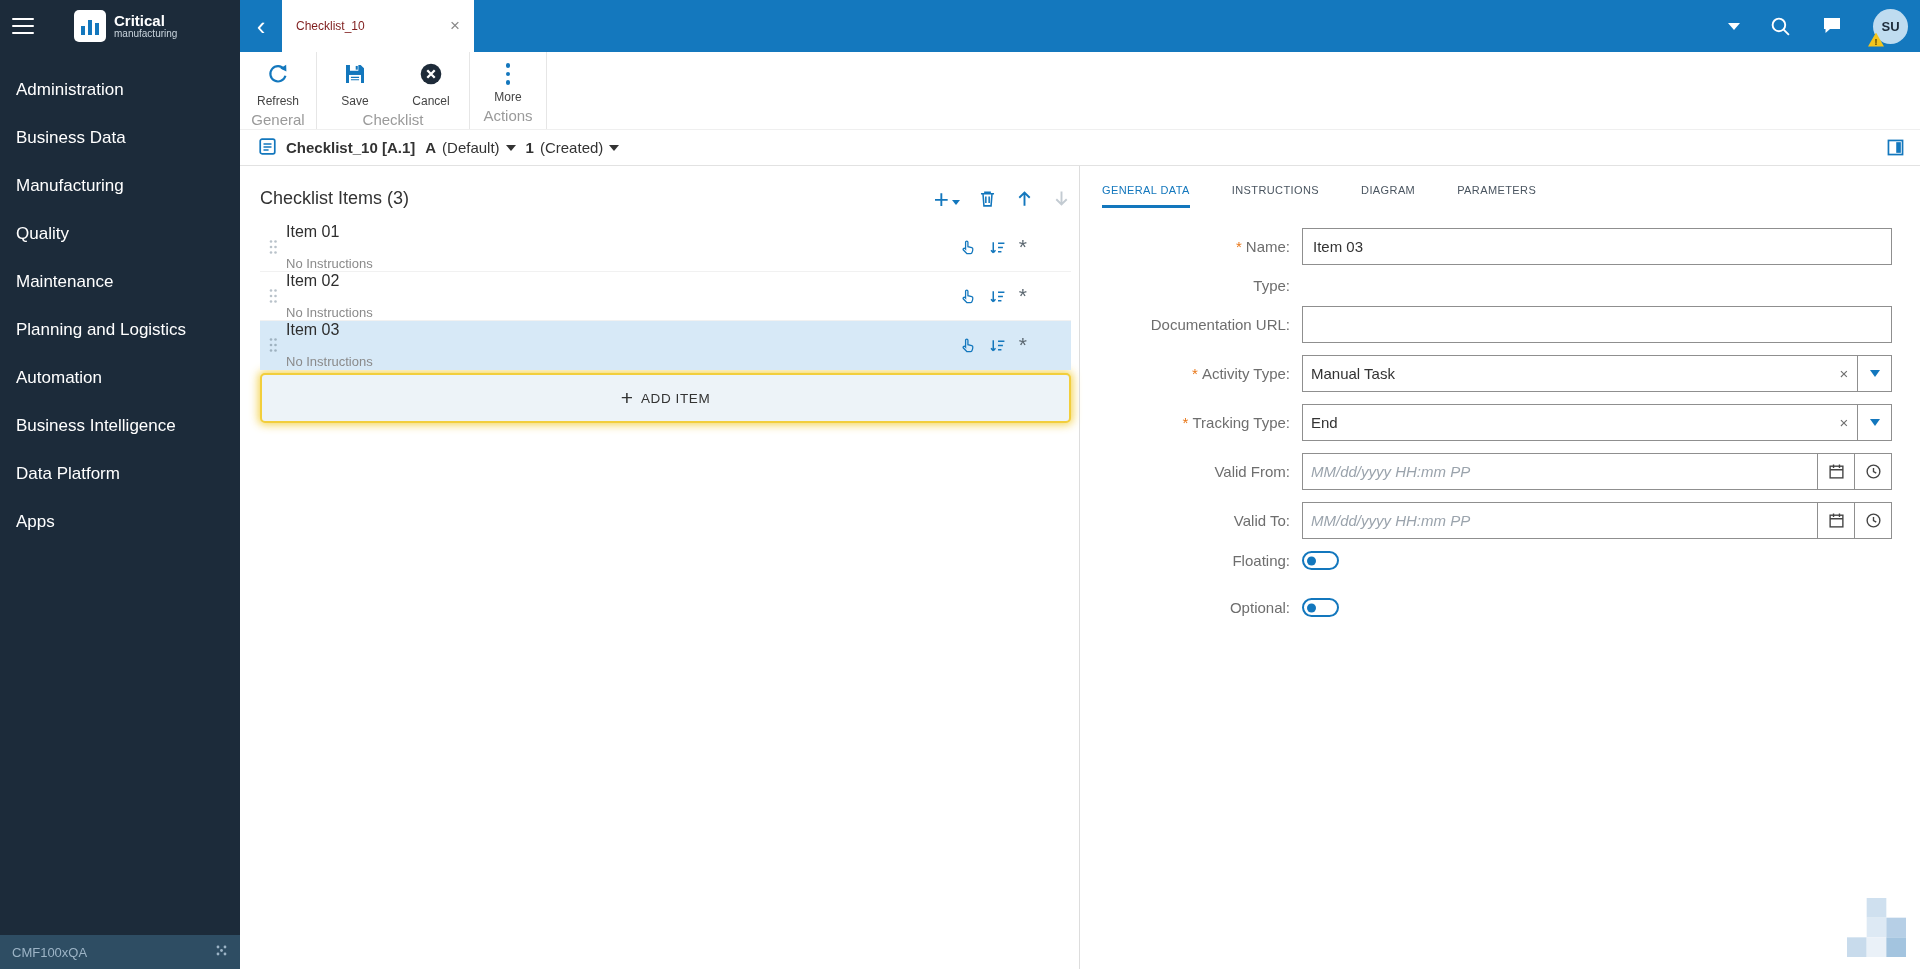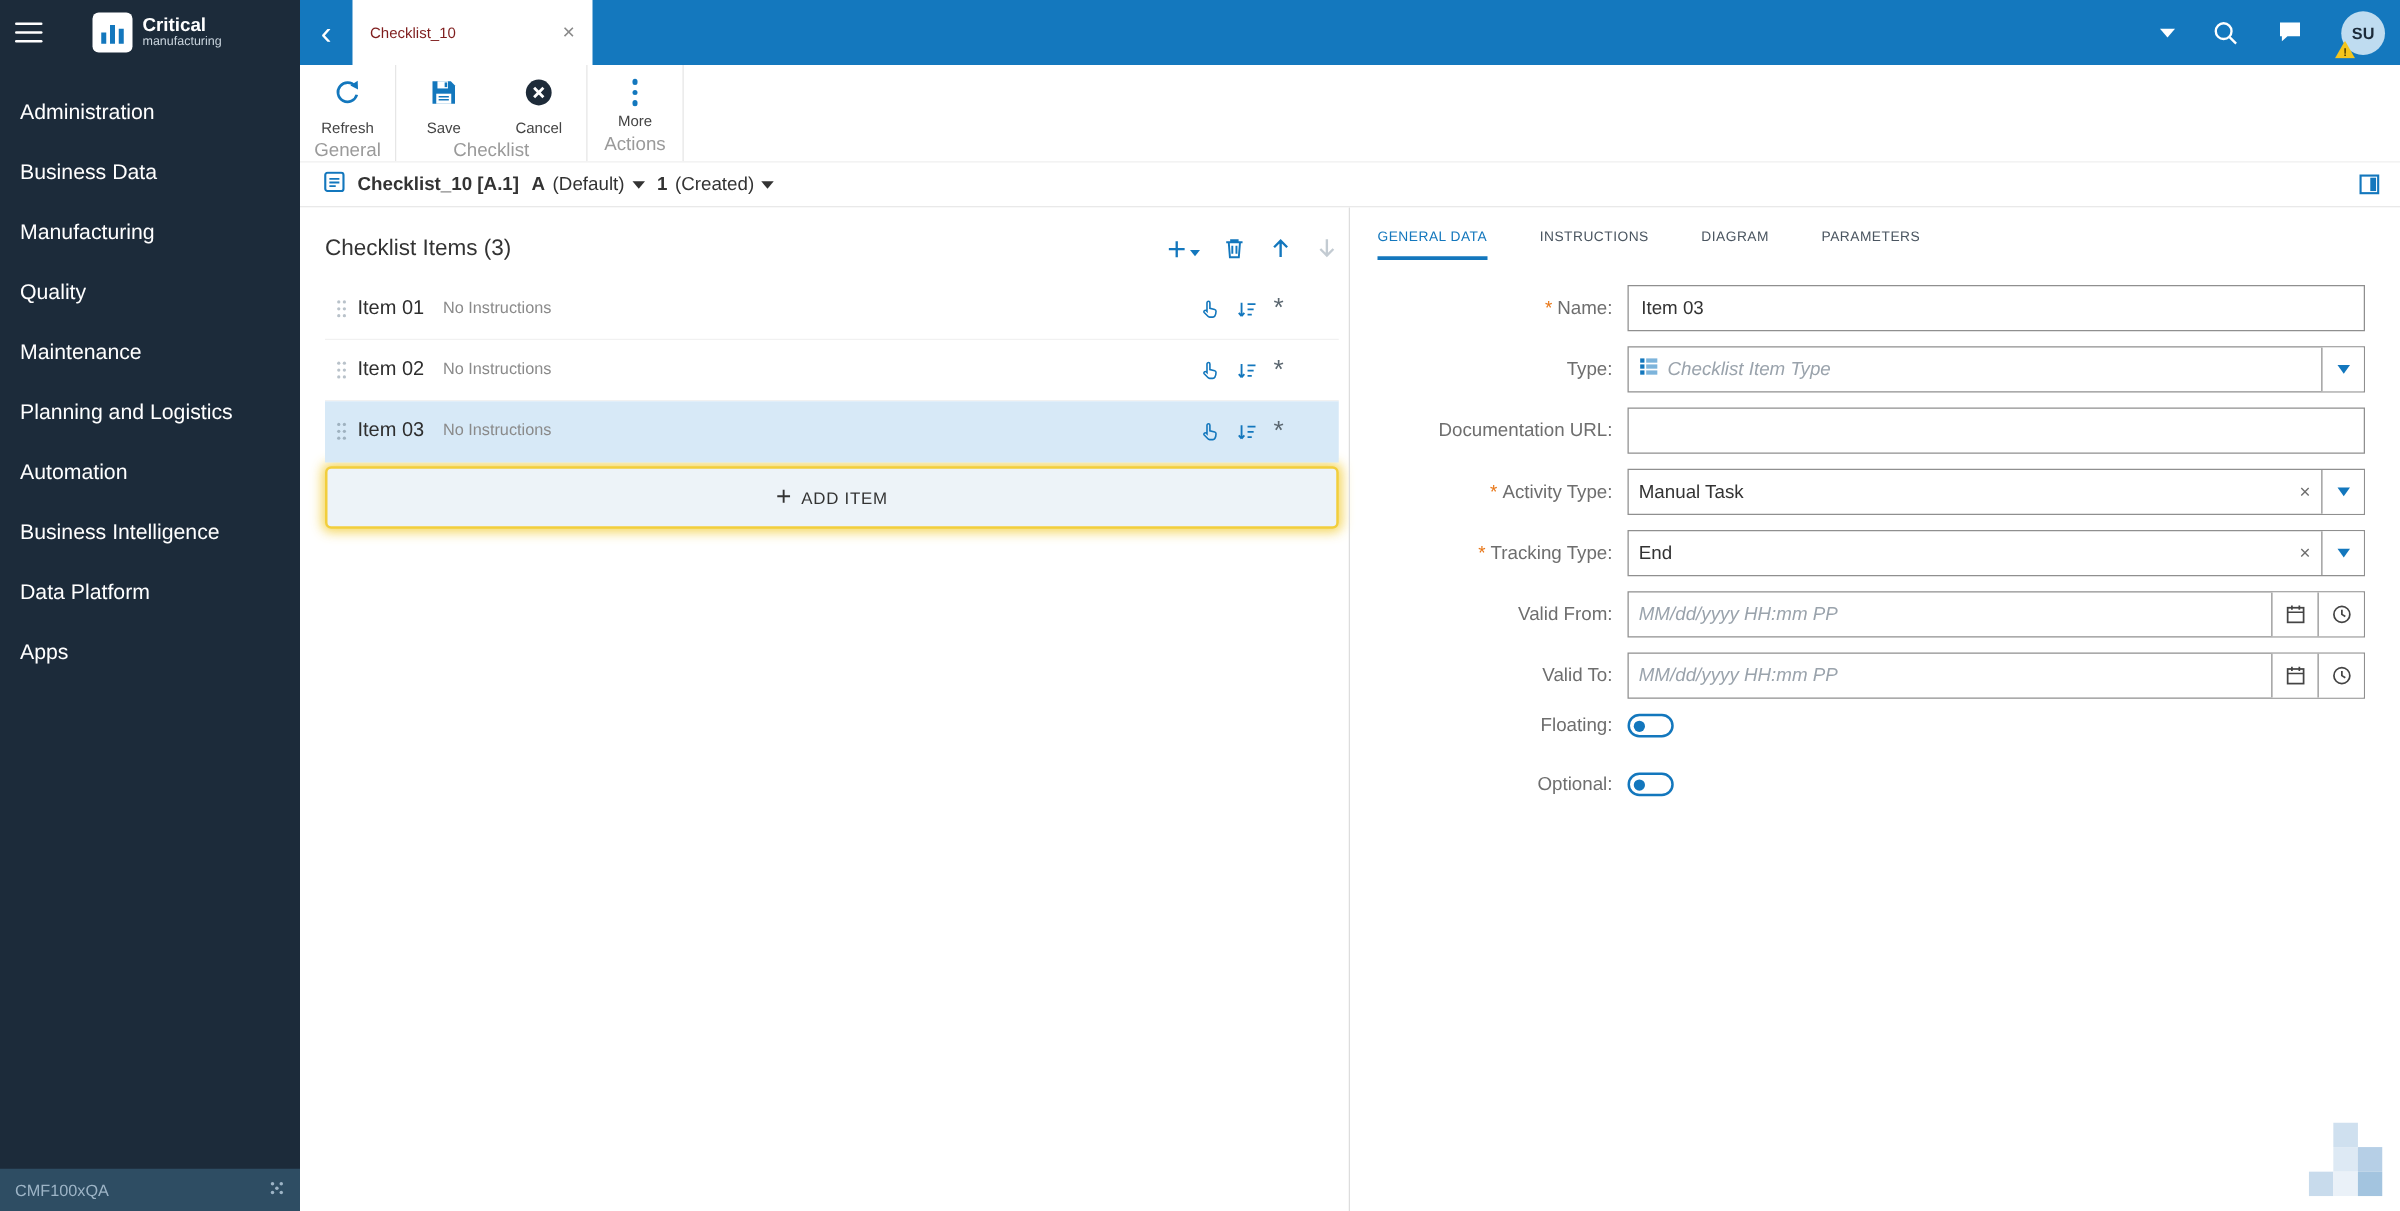--- a/index.html
+++ b/index.html
@@ -58,21 +58,21 @@
   .list-header { display:flex; align-items:center; margin-bottom:14px; }
   .list-title { font-size:18px; color:#333; }
   .list-actions { margin-left:auto; display:flex; align-items:center; gap:18px; }
   .la-btn { display:flex; align-items:center; cursor:pointer; }
   .plus-glyph { color:#1377BD; font-size:26px; font-weight:300; line-height:20px; }
   .caret-blue { width:0; height:0; border-left:4px solid transparent; border-right:4px solid transparent; border-top:5px solid #1377BD; margin-left:3px; margin-top:8px; }
 
   .item-row { position:relative; height:49px; display:flex; align-items:center; padding-left:26px; border-bottom:1px solid #F1F1F1; cursor:pointer; }
   .item-row.selected { background:#D7E9F7; border-bottom-color:transparent; }
   .drag-handle { position:absolute; left:8px; top:50%; transform:translateY(-50%); display:flex; }
-  .item-texts { display:flex; flex-direction:row; gap:15px; }
+  .item-texts { display:flex; flex-direction:column; gap:15px; }
   .item-title { font-size:16px; color:#2E2E2E; }
   .item-sub { font-size:13px; color:#8A8A8A; }
   .item-icons { margin-left:auto; display:flex; align-items:center; gap:13px; padding-right:44px; }
   .item-icons .ic { display:flex; cursor:pointer; }
   .asterisk-glyph { font-size:21px; color:#5B6770; line-height:12px; cursor:pointer; }
 
   .add-item { margin-top:3px; height:50px; background:#EDF3F8; border:2px solid #F2CE3C; border-radius:5px; box-shadow:0 0 9px 2px rgba(242,206,60,.85); display:flex; align-items:center; justify-content:center; gap:8px; cursor:pointer; color:#333; }
   .add-item .plus { font-size:21px; font-weight:300; }
   .add-item .lbl { font-size:13.5px; letter-spacing:.6px; }
 
@@ -398,40 +398,20 @@
         <div class="form-label">
           <span class="req">*</span><span>Name:</span>
         </div>
         <div class="field">
           <input class="text-input" value="Item 03" style="">
         </div>
       </div>
 
       <div class="form-row">
         <div class="form-label"><span>Type:</span></div>
-        <div class="field">
-          <div class="combo">
-            <div class="combo-main">
-              <span>
-                <svg width="16" height="16" viewBox="0 0 14 14" fill="#1377BD">
-                    <rect x="1" y="1.5" width="3" height="3"></rect>
-                    <rect x="5.2" y="1.5" width="7.8" height="3" opacity=".55"></rect>
-                    <rect x="1" y="5.7" width="3" height="3"></rect>
-                    <rect x="5.2" y="5.7" width="7.8" height="3" opacity=".55"></rect>
-                    <rect x="1" y="9.9" width="3" height="3"></rect>
-                    <rect x="5.2" y="9.9" width="7.8" height="3" opacity=".55"></rect>
-                  </svg>
-              </span>
-              <input class="combo-input" placeholder="Checklist Item Type" style="">
-            </div>
-            <div class="combo-btn">
-                <span class="caret-drop"></span>
-              </div>
-          </div>
-        </div>
       </div>
 
       <div class="form-row">
         <div class="form-label"><span>Documentation URL:</span></div>
         <div class="field">
           <input class="text-input" value="" style="">
         </div>
       </div>
 
       <div class="form-row">

